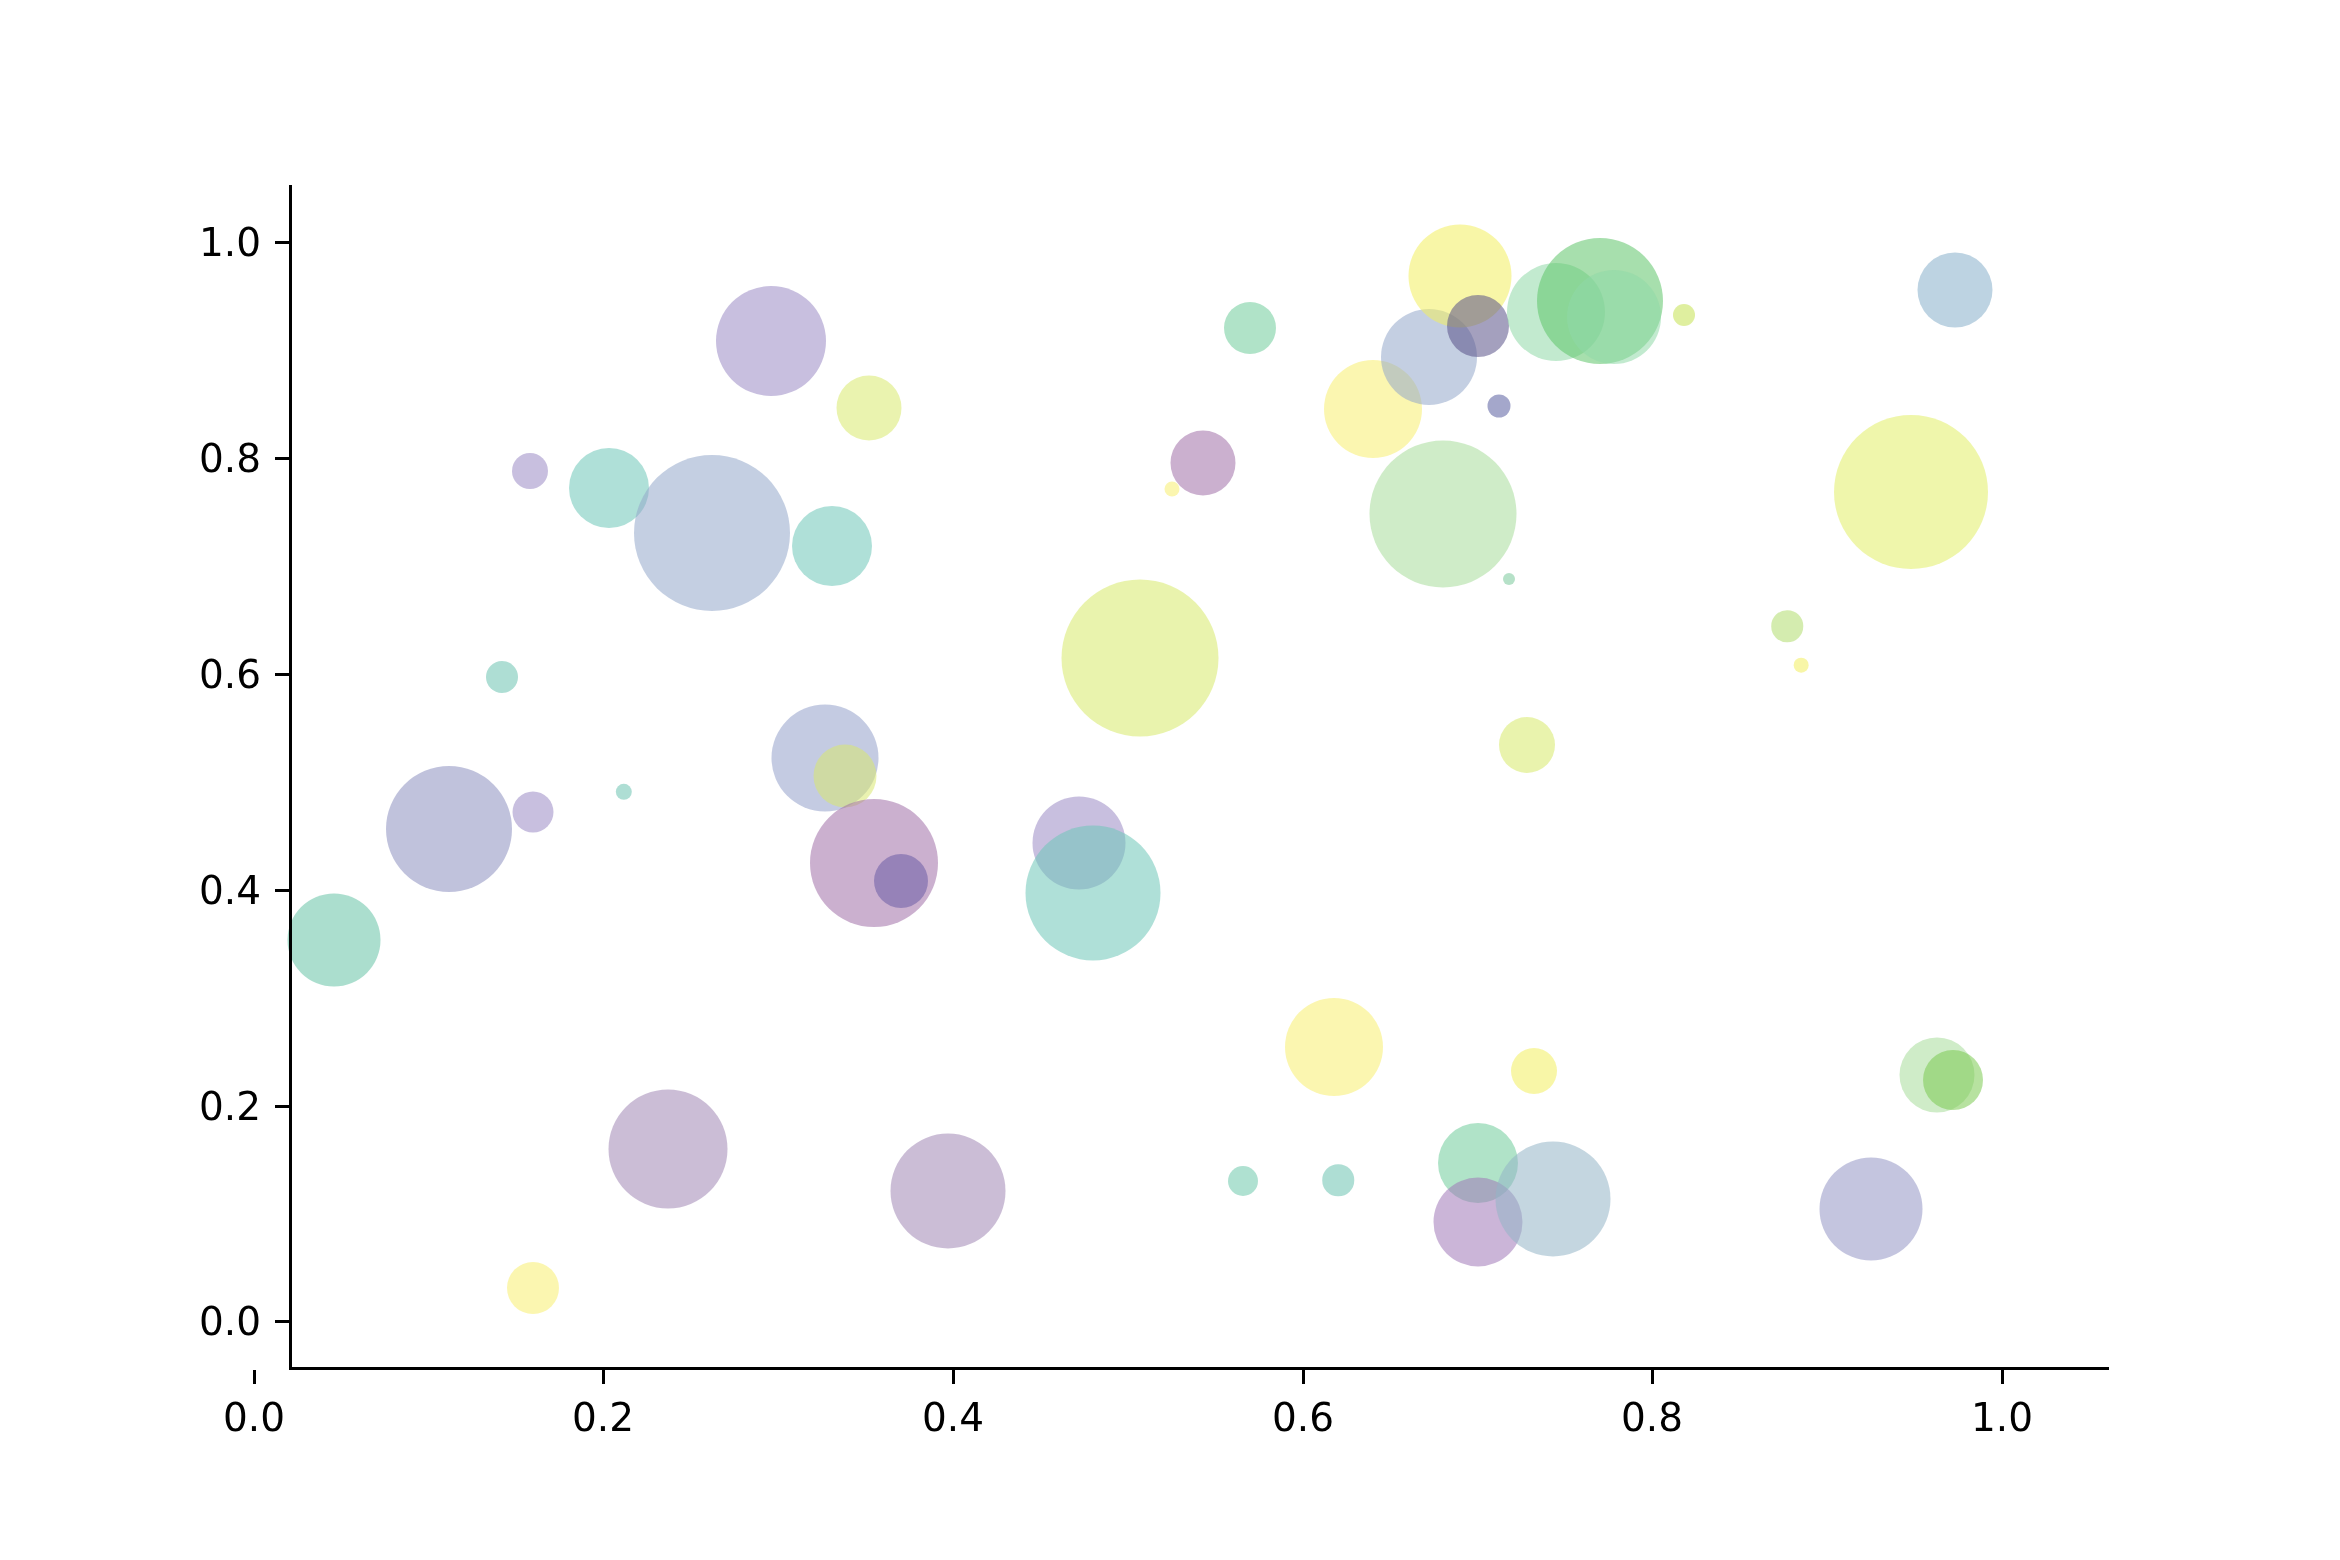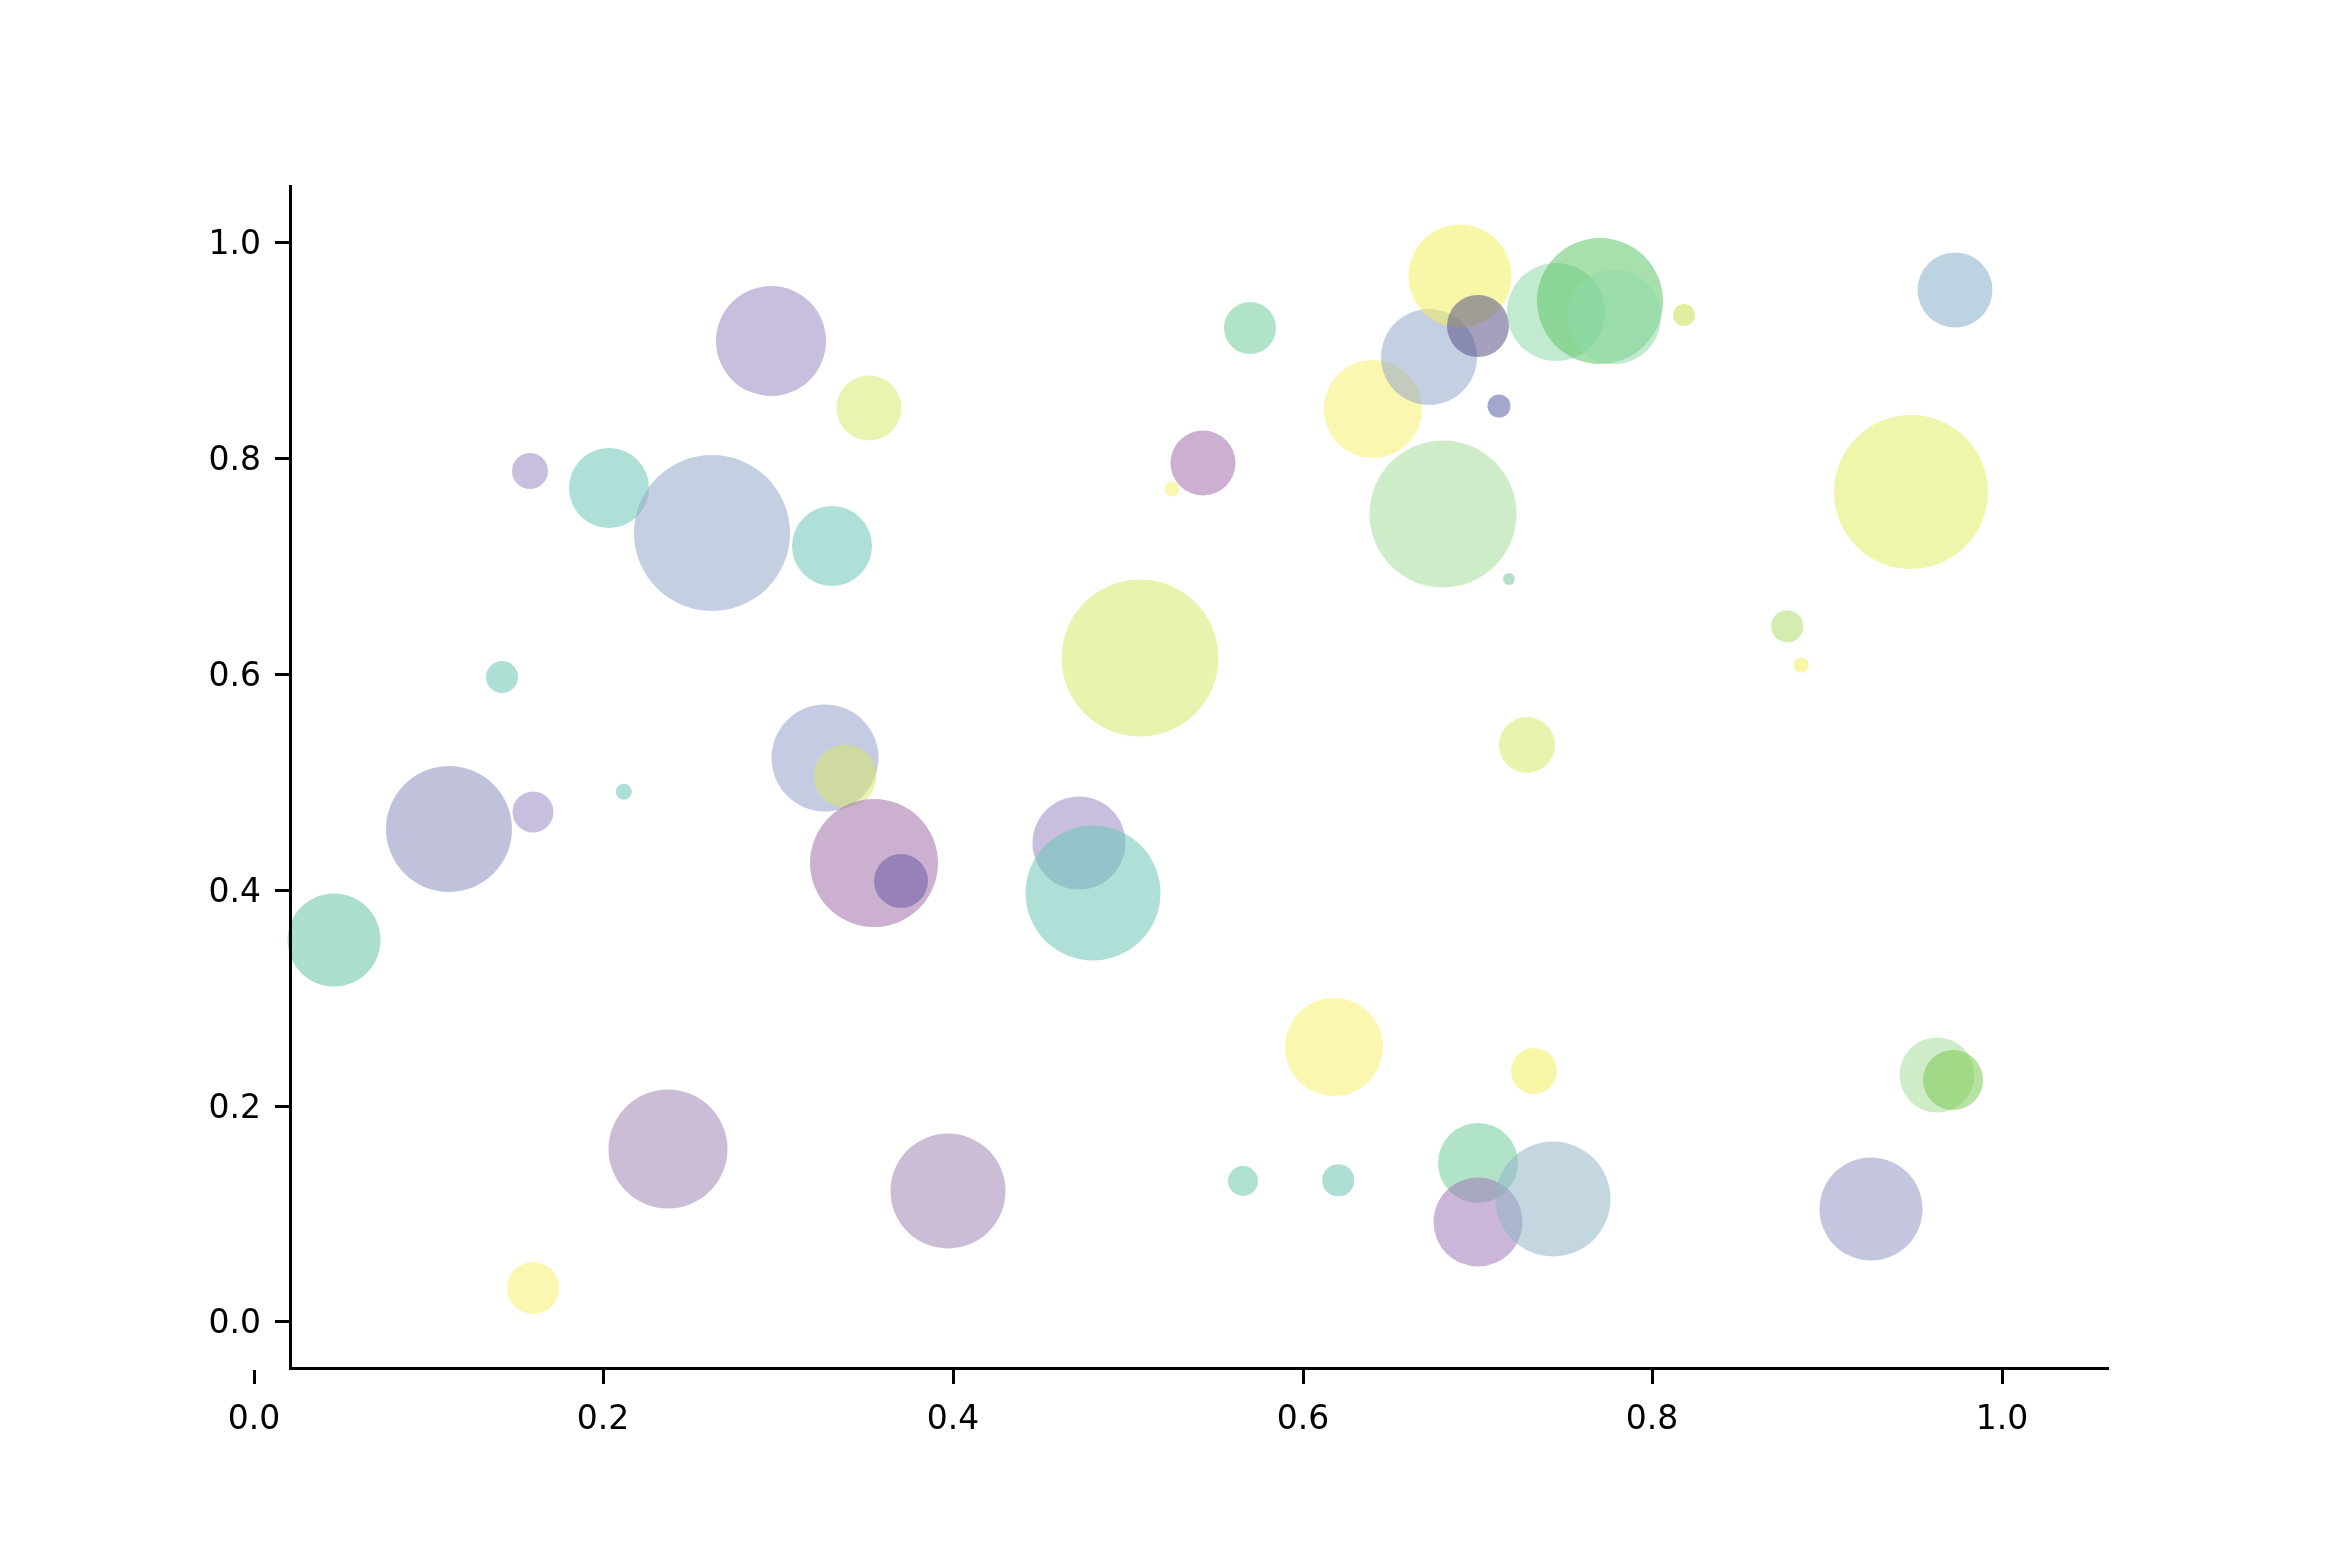--- a/index.html
+++ b/index.html
@@ -30,21 +30,21 @@
   #spine-left  { left: 289px; top: 185px; width: 2.9px; height: 1185px; }
   #spine-bottom{ left: 289px; top: 1367px; width: 1820px; height: 2.9px; }
 
   .tick-mark { position: absolute; background: #000000; }
   .tick-x { width: 2.9px; height: 13.7px; top: 1370px; }
   .tick-y { height: 2.9px; width: 13.7px; left: 275px; }
 
   .tick-label {
     position: absolute;
     color: #000000;
-    font-size: 33px;
+    font-size: 39px;
     line-height: 45px;
     white-space: nowrap;
   }
   .tick-label-x { transform: translate(-50%, 0); top: 1395px; }
   .tick-label-y { transform: translate(-100%, -50%); left: 261px; text-align: right; }
 
   
   #bubbles {
     position: absolute;
     left: 0; top: 0;

